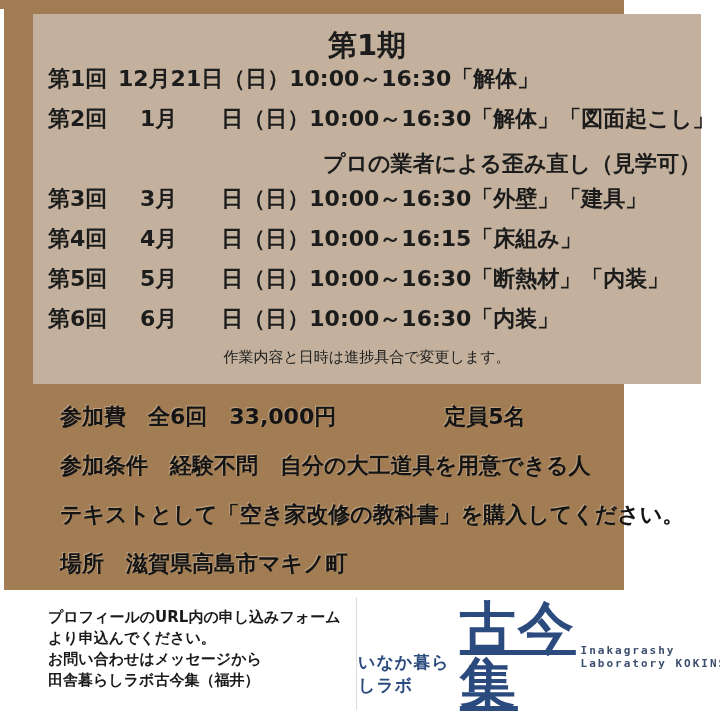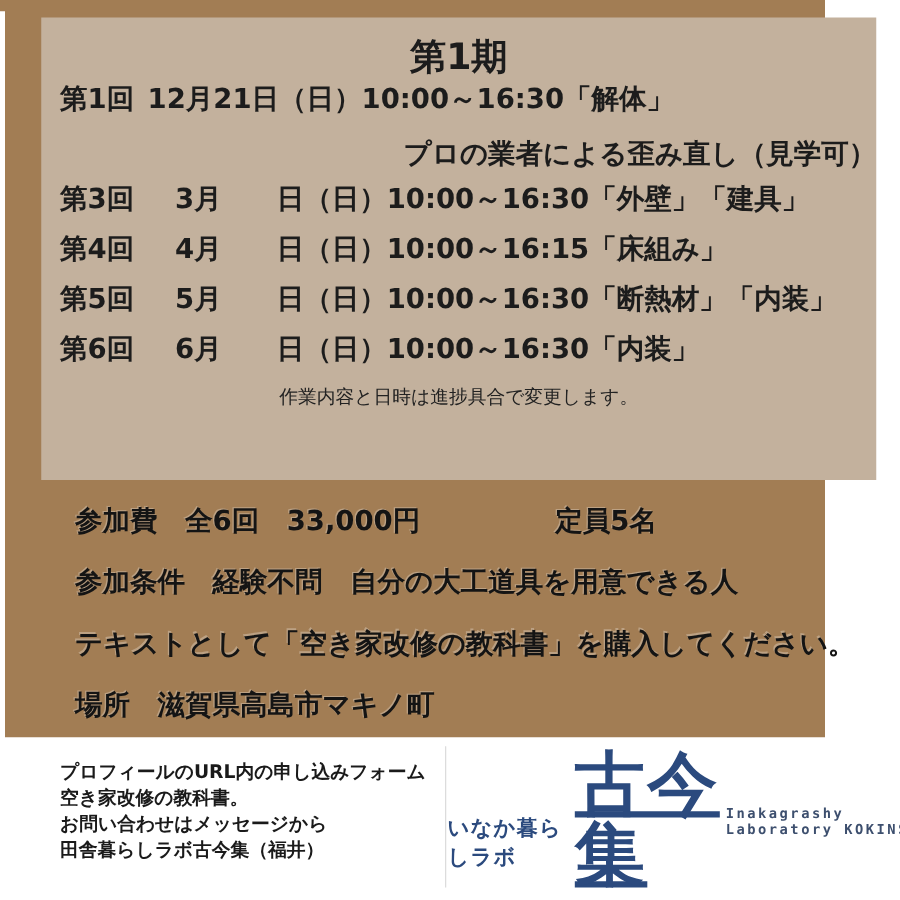--- a/index.html
+++ b/index.html
@@ -8,21 +8,20 @@
     background: #ffffff;
     font-family: "DejaVu Sans", "Liberation Sans", sans-serif;
     position: relative;
     overflow: hidden;
   }
   .brown-block {
     position: absolute;
     left: 4px; top: 0;
     width: 620px; height: 590px;
     background: #a27d54;
-    padding-left: 36px;
   }
   .top-edge-sliver {
     position: absolute;
     left: 0; top: 0;
     width: 4px; height: 9px;
     background: #a27d54;
   }
   
   .panel {
     position: absolute;
@@ -143,20 +142,24 @@
 <div class="brown-block">
 
   <div class="panel">
     <div class="panel-title">第1期</div>
 
     <div class="srow">
       <span class="round">第1回</span>
       <span class="sched">12月21日（日）10:00～16:30「解体」</span>
     </div>
 
+    <div class="srow">
+      <span class="round">第2回</span>
+      <span class="sched">　1月　　日（日）10:00～16:30「解体」「図面起こし」</span>
+    </div>
 
     <div class="centered-note">プロの業者による歪み直し（見学可）</div>
 
     <div class="srow">
       <span class="round">第3回</span>
       <span class="sched">　3月　　日（日）10:00～16:30「外壁」「建具」</span>
     </div>
 
     <div class="srow">
       <span class="round">第4回</span>
@@ -184,21 +187,21 @@
     <div class="info-line">参加条件　経験不問　自分の大工道具を用意できる人</div>
     <div class="info-line">テキストとして「空き家改修の教科書」を購入してください。</div>
     <div class="info-line">場所　滋賀県高島市マキノ町</div>
   </div>
 
 </div>
 
 <div class="footer">
   <div class="contact">
     <div>プロフィールのURL内の申し込みフォーム</div>
-    <div>空き家改修の教科書。</div>
+    <div>より申込んでください。</div>
     <div>お問い合わせはメッセージから</div>
     <div>田舎暮らしラボ古今集（福井）</div>
   </div>
 
   <div class="footer-divider"></div>
 
   <div class="logo-area">
     <div class="logo-row">
       <span class="logo-kana">いなか暮らしラボ</span>
       <span class="logo-name">古今集</span>

